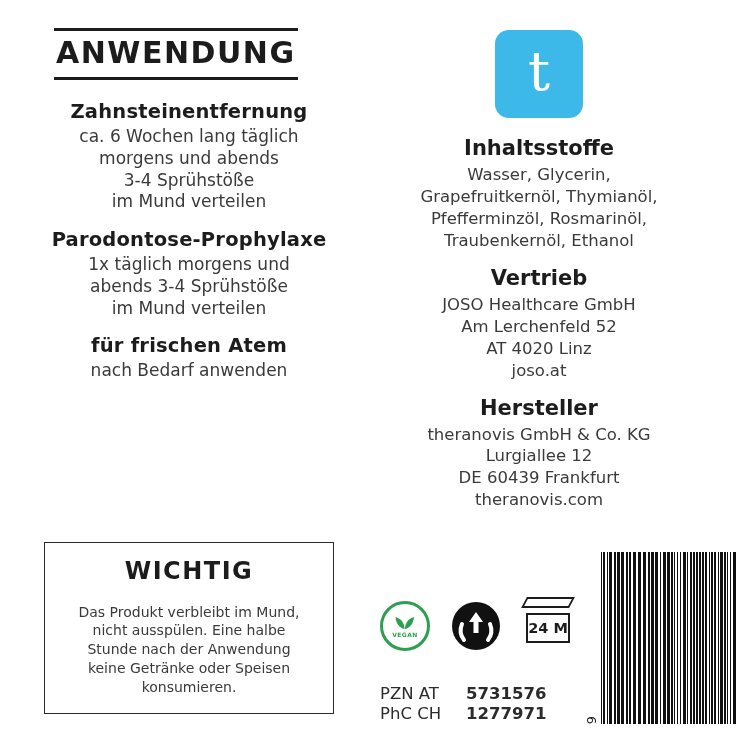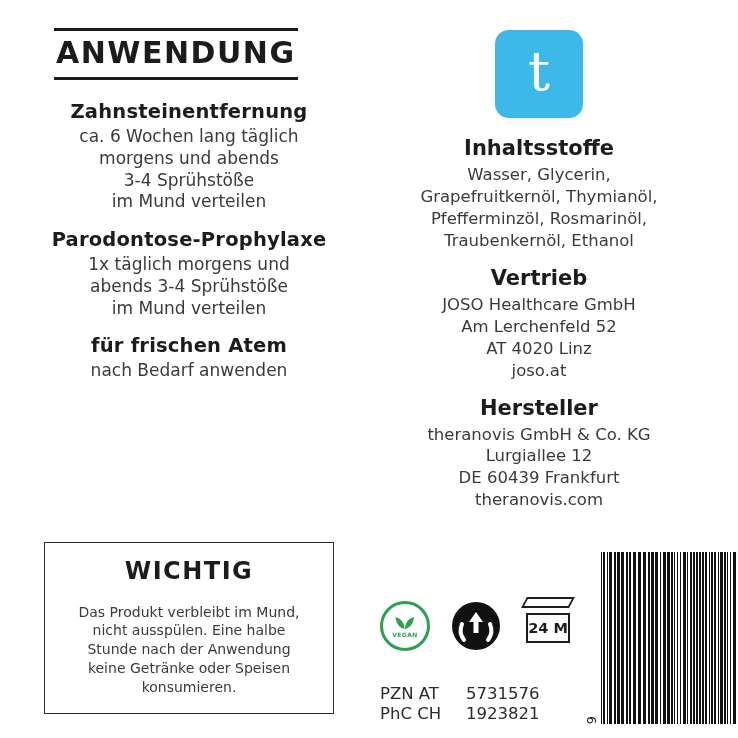--- a/index.html
+++ b/index.html
@@ -146,21 +146,21 @@
     font-weight: 600;
   }
   .codes { margin-top: 4px; }
   .code-line {
     display: flex;
     font-size: 16.5px;
     line-height: 1.22;
     color: #2b2b2b;
   }
   .code-label { width: 86px; }
-  .code-val { font-variant-numeric: tabular-nums; }
+  .code-val { font-variant-numeric: tabular-nums; font-weight: bold; }
 
   
   .barcode-wrap {
     display: flex;
     align-items: flex-start;
     margin-left: auto;
   }
   .barcode {
     display: flex;
     align-items: flex-end;
@@ -278,21 +278,21 @@
         </div>
       </div>
 
       <div class="codes">
         <div class="code-line">
           <span class="code-label">PZN AT</span>
           <span class="code-val">5731576</span>
         </div>
         <div class="code-line">
           <span class="code-label">PhC CH</span>
-          <span class="code-val">1923821</span>
+          <span class="code-val">1277971</span>
         </div>
       </div>
     </div>
 
     <div class="barcode-wrap">
       <span class="barcode-lead">9</span>
       <div class="barcode" id="barcode-bars">
           <i style="width:1px"></i>
           <i class="sp" style="width:1px"></i>
           <i style="width:2px"></i>

